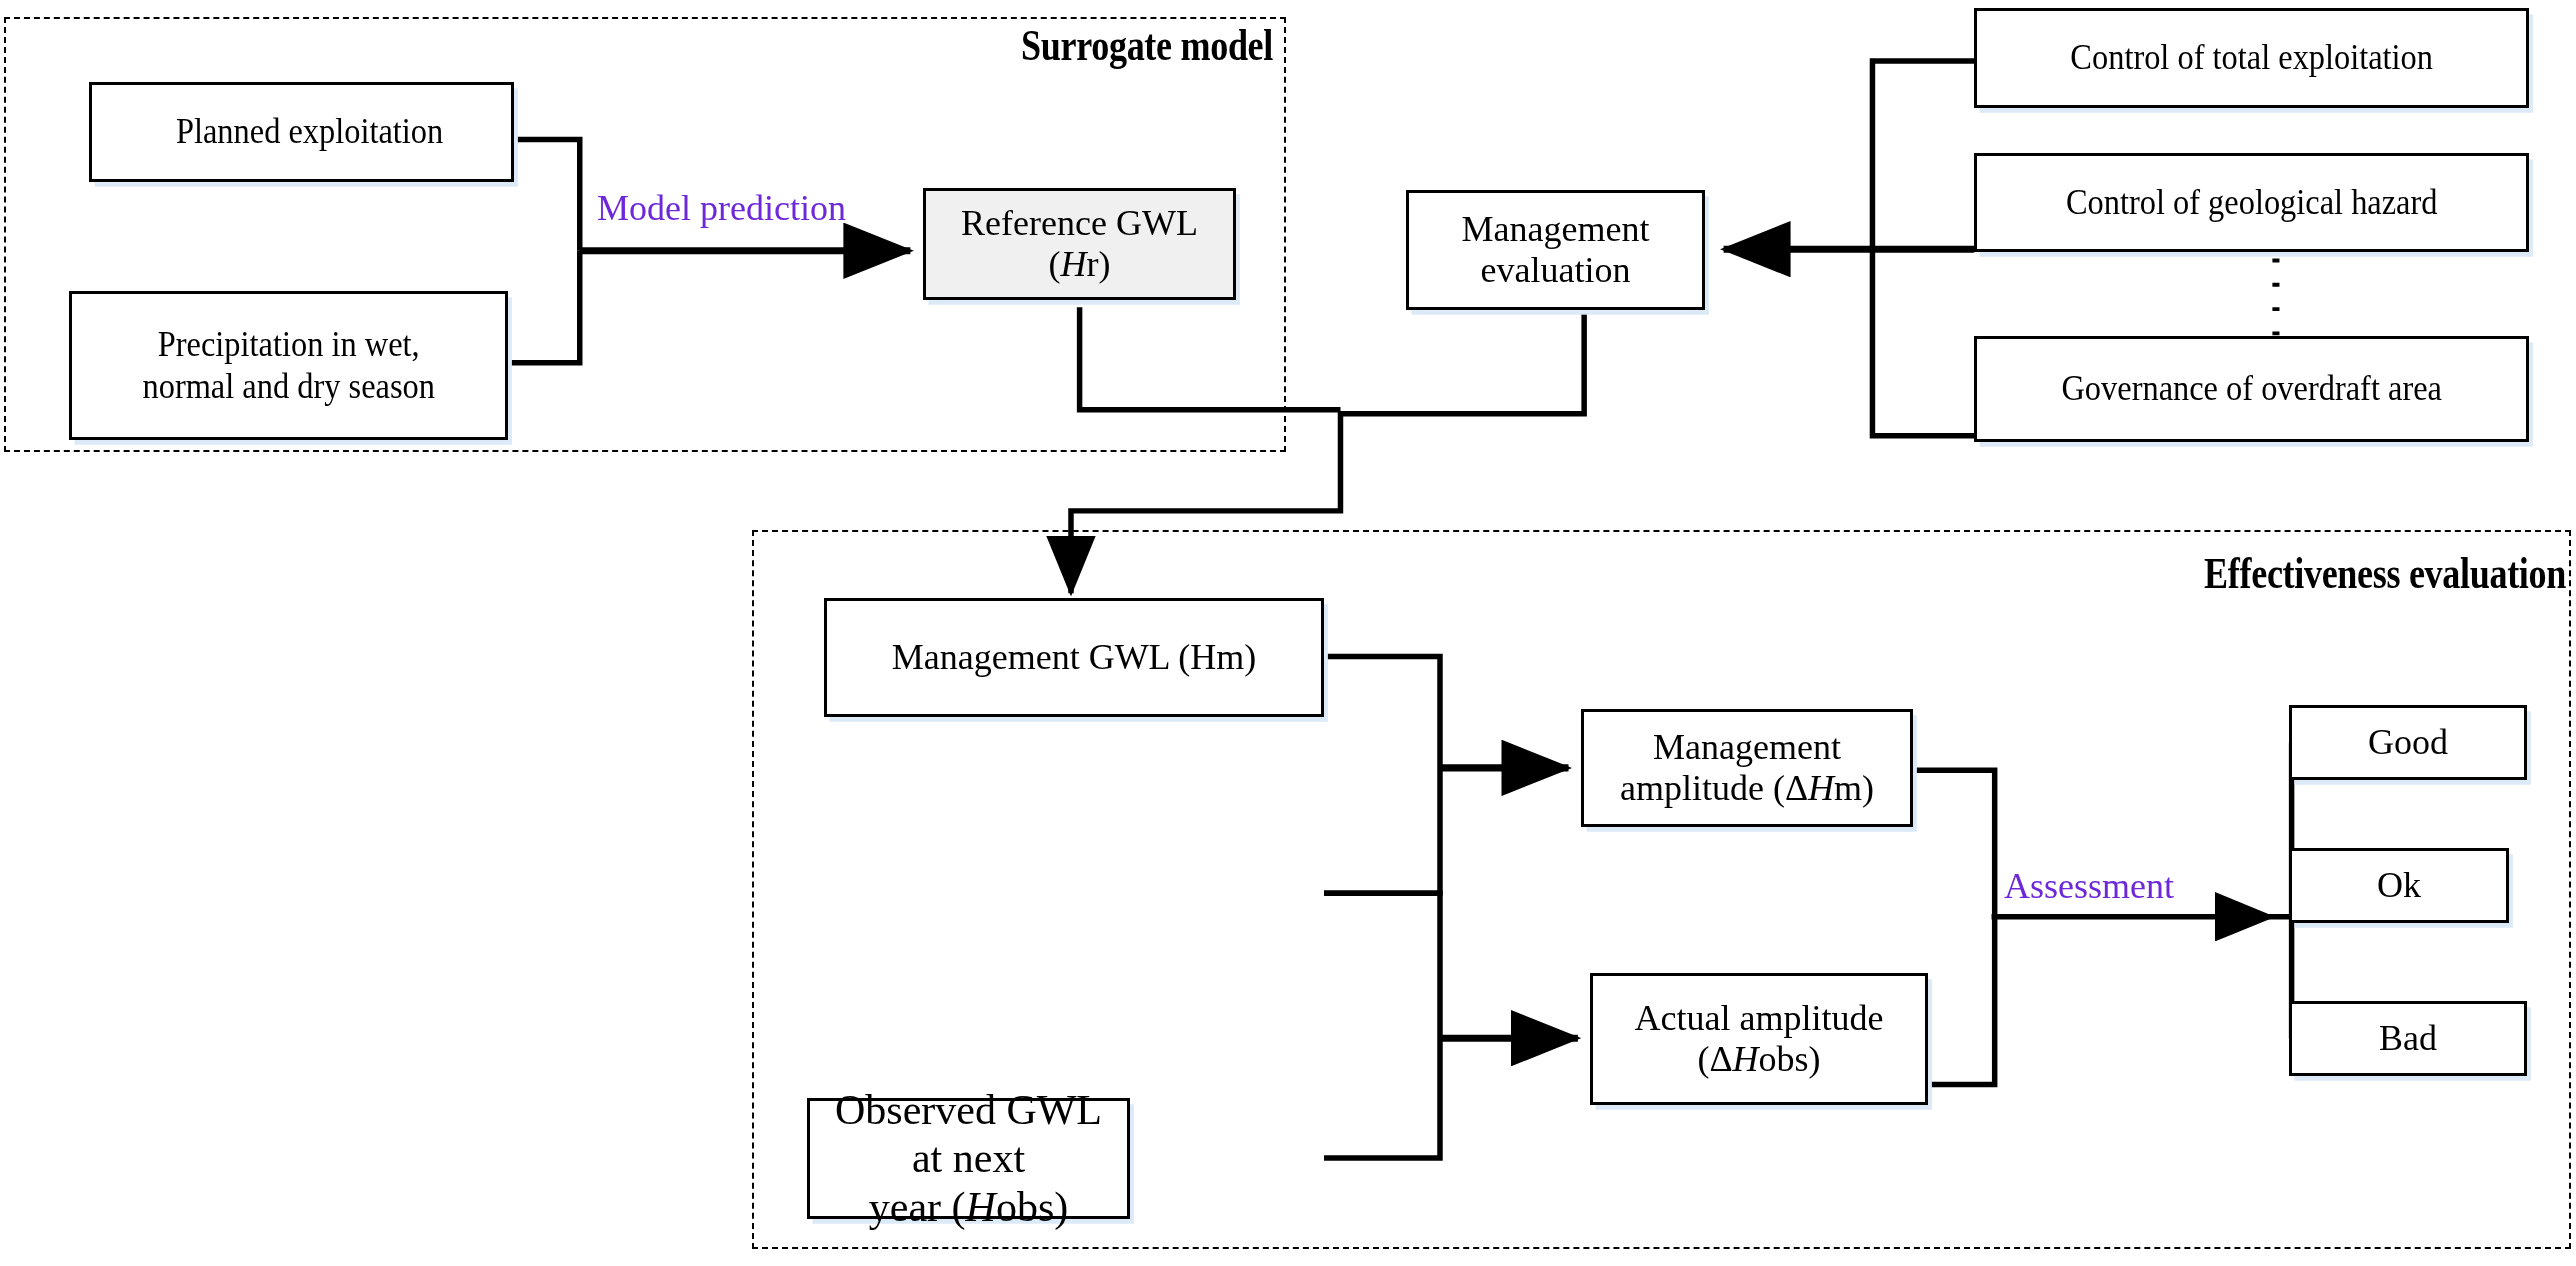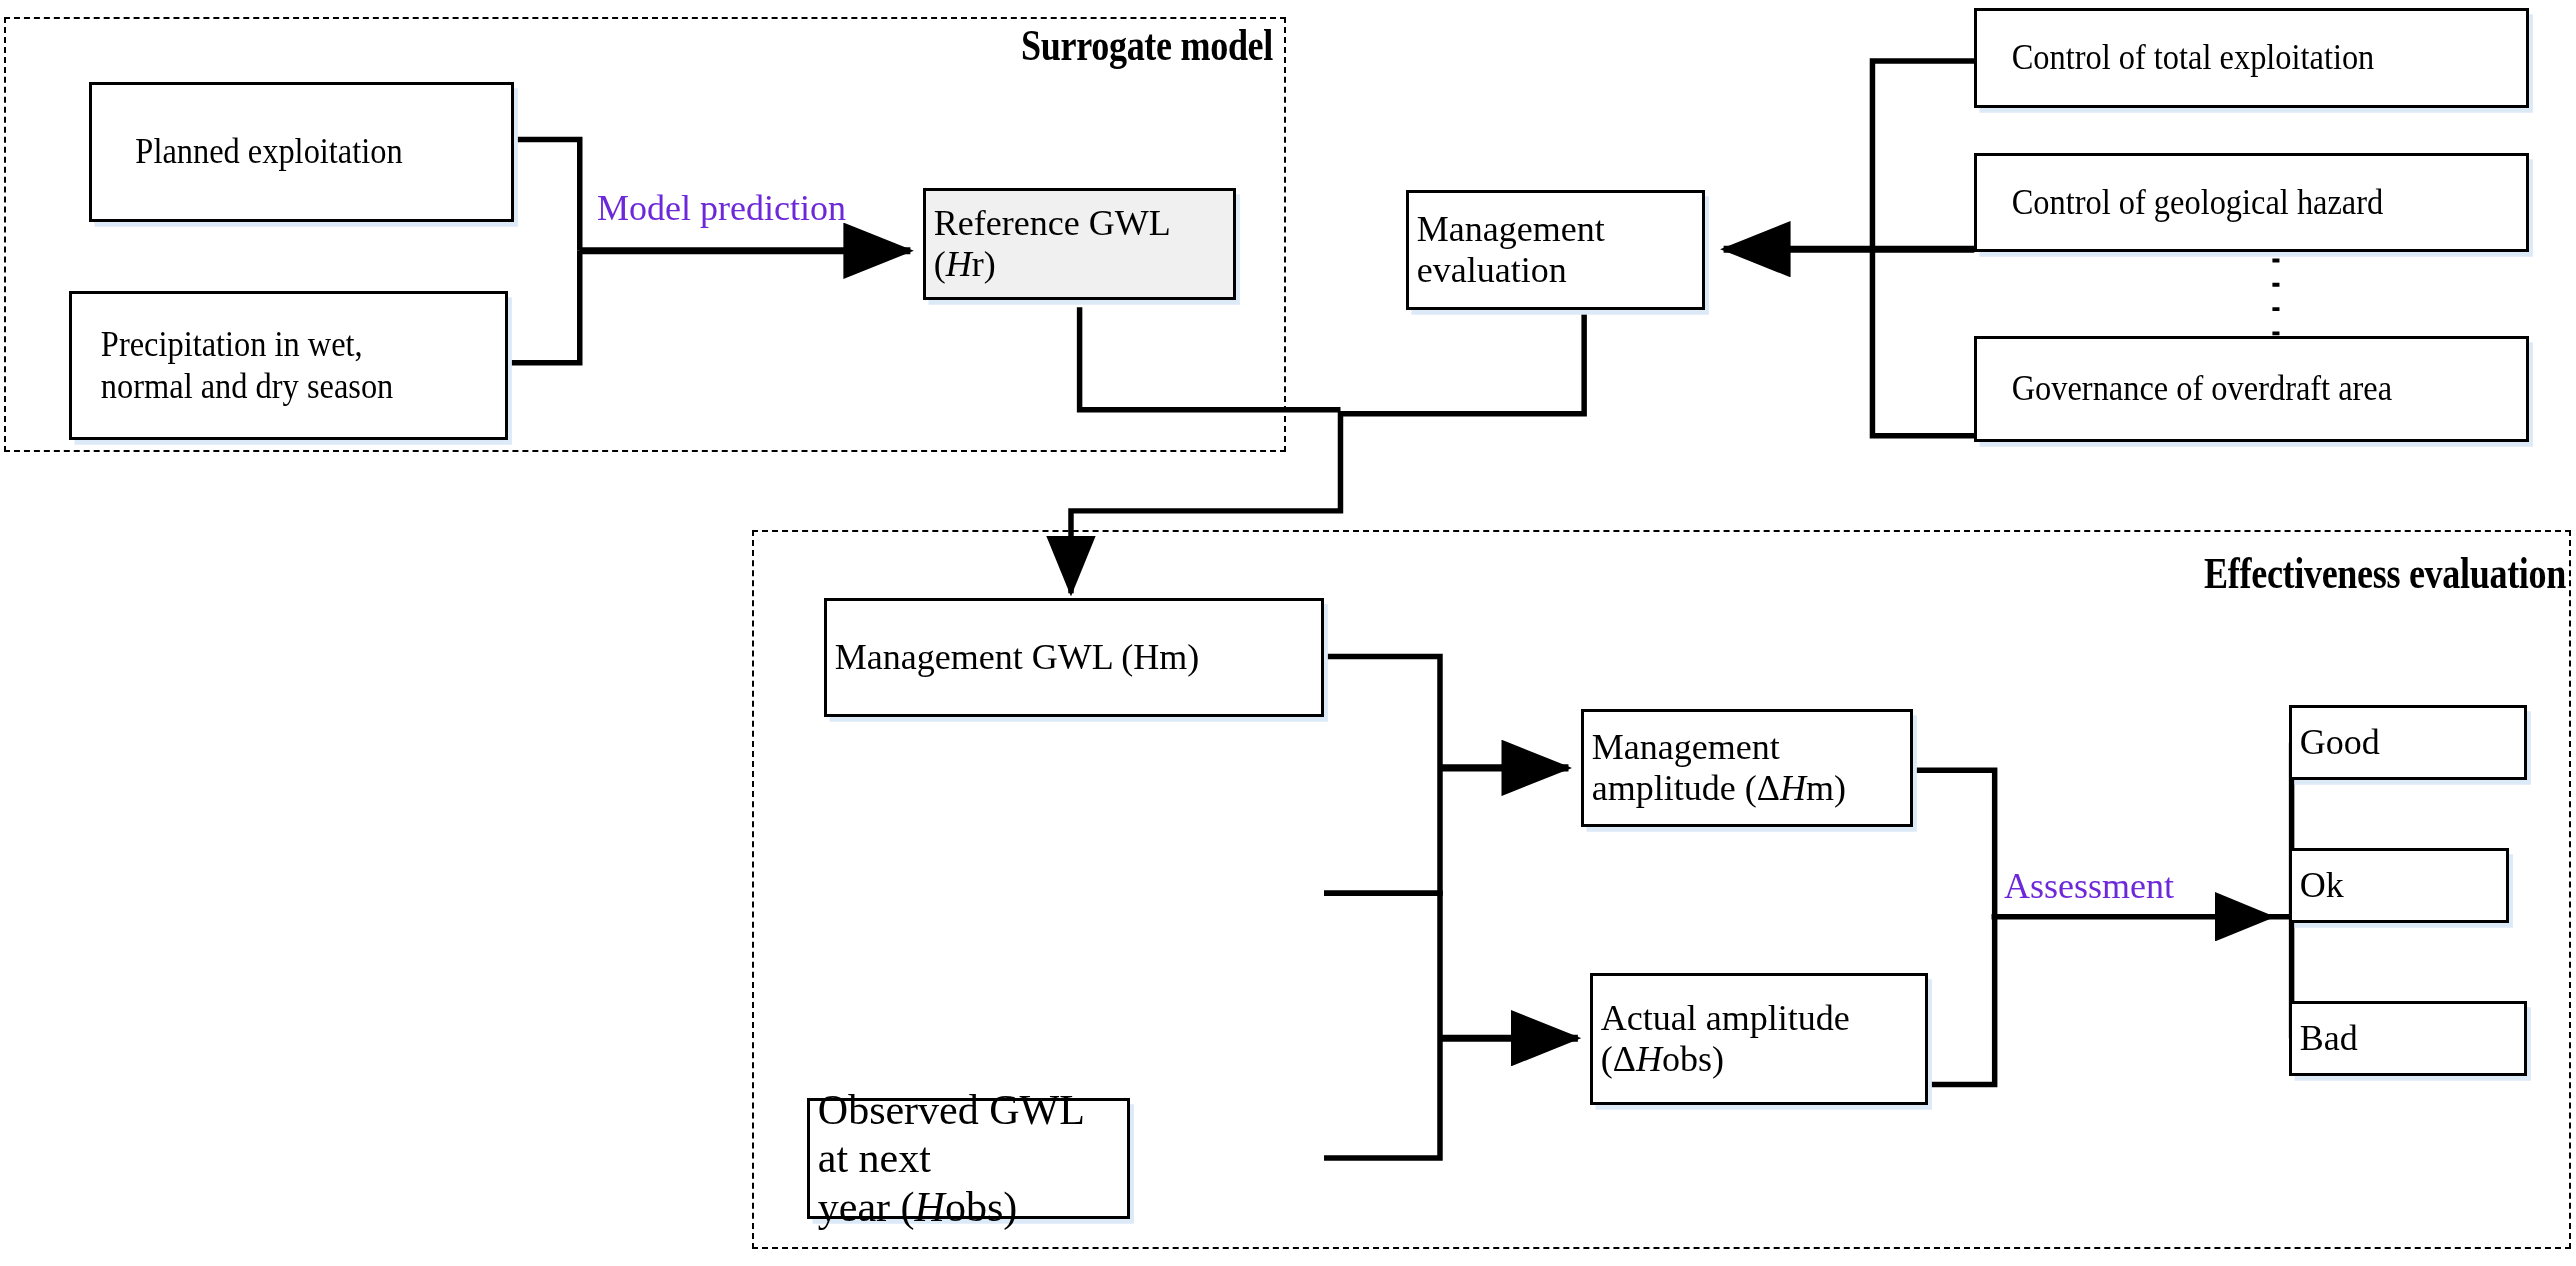--- a/index.html
+++ b/index.html
@@ -42,20 +42,21 @@
   }
   
   .node {
     position: absolute;
     box-sizing: border-box;
     border: 3.9px solid #000000;
     background: #ffffff;
     display: flex;
     align-items: center;
     justify-content: center;
+    text-align: center;
     color: #000000;
     font-size: 36px;
     line-height: 1.15;
     padding: 1.6px 7.8px;
     box-shadow: 4.7px 5.5px 0 -0.8px #dce9f7;
   }
   .node.shaded { background: #f0f0f0; }
   .node .inner { width: 100%; }
   .node .inner em { font-style: italic; }
   
@@ -125,21 +126,21 @@
       <path d="M 2542,1170 L 2900,1170" fill="none" stroke="#000" stroke-width="7" marker-end="url(#arrow)"></path>
     </g>
 
     <g>
       <path d="M 2925,1170 L 2925,948 L 2922,948" fill="none" stroke="#000" stroke-width="7"></path>
       <path d="M 2925,1170 L 2925,1325 L 2922,1325" fill="none" stroke="#000" stroke-width="7"></path>
       <path d="M 2900,1170 L 2922,1170" fill="none" stroke="#000" stroke-width="7"></path>
     </g>
   </svg>
 
-  <div class="node condensed" style="left:89px; top:82px; width:425px; height:140px;padding-left:24px;">
+  <div class="node condensed" style="left:89px; top:82px; width:425px; height:100px;padding-left:24px;">
     <span class="inner">Planned exploitation</span>
   </div>
 
   <div class="node condensed" style="left:69px; top:291px; width:439px; height:149px;">
     <span class="inner">
       <span>Precipitation in wet,</span><br>
       <span>normal and dry season</span>
     </span>
   </div>
 

